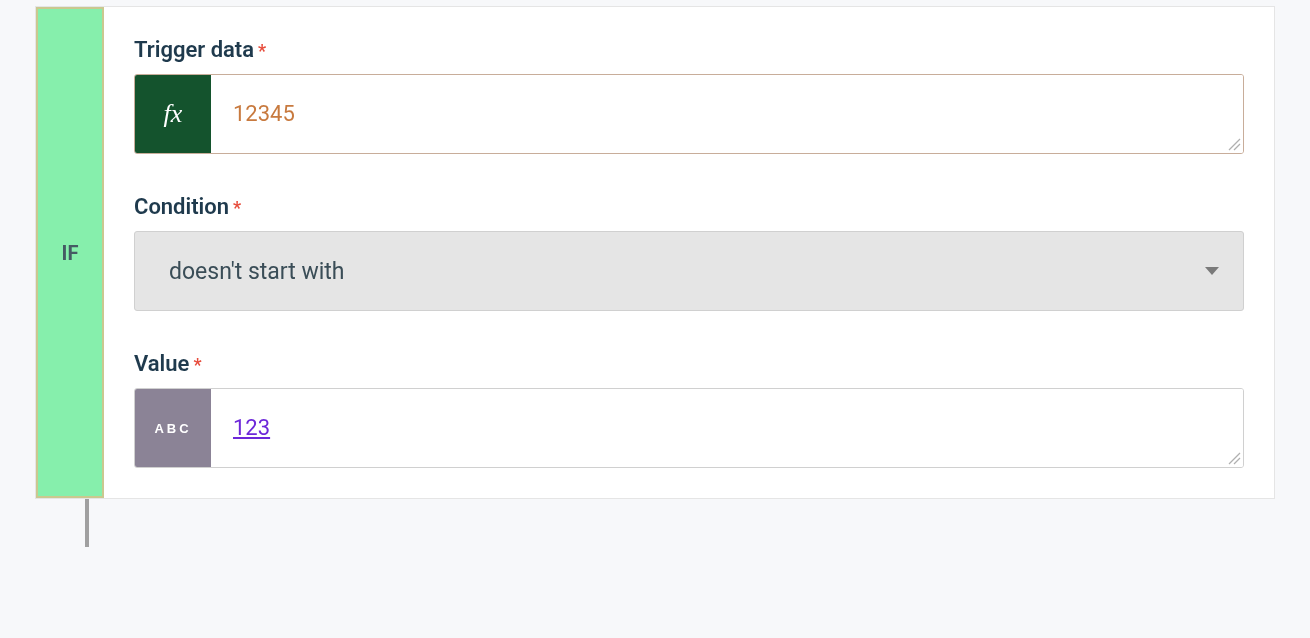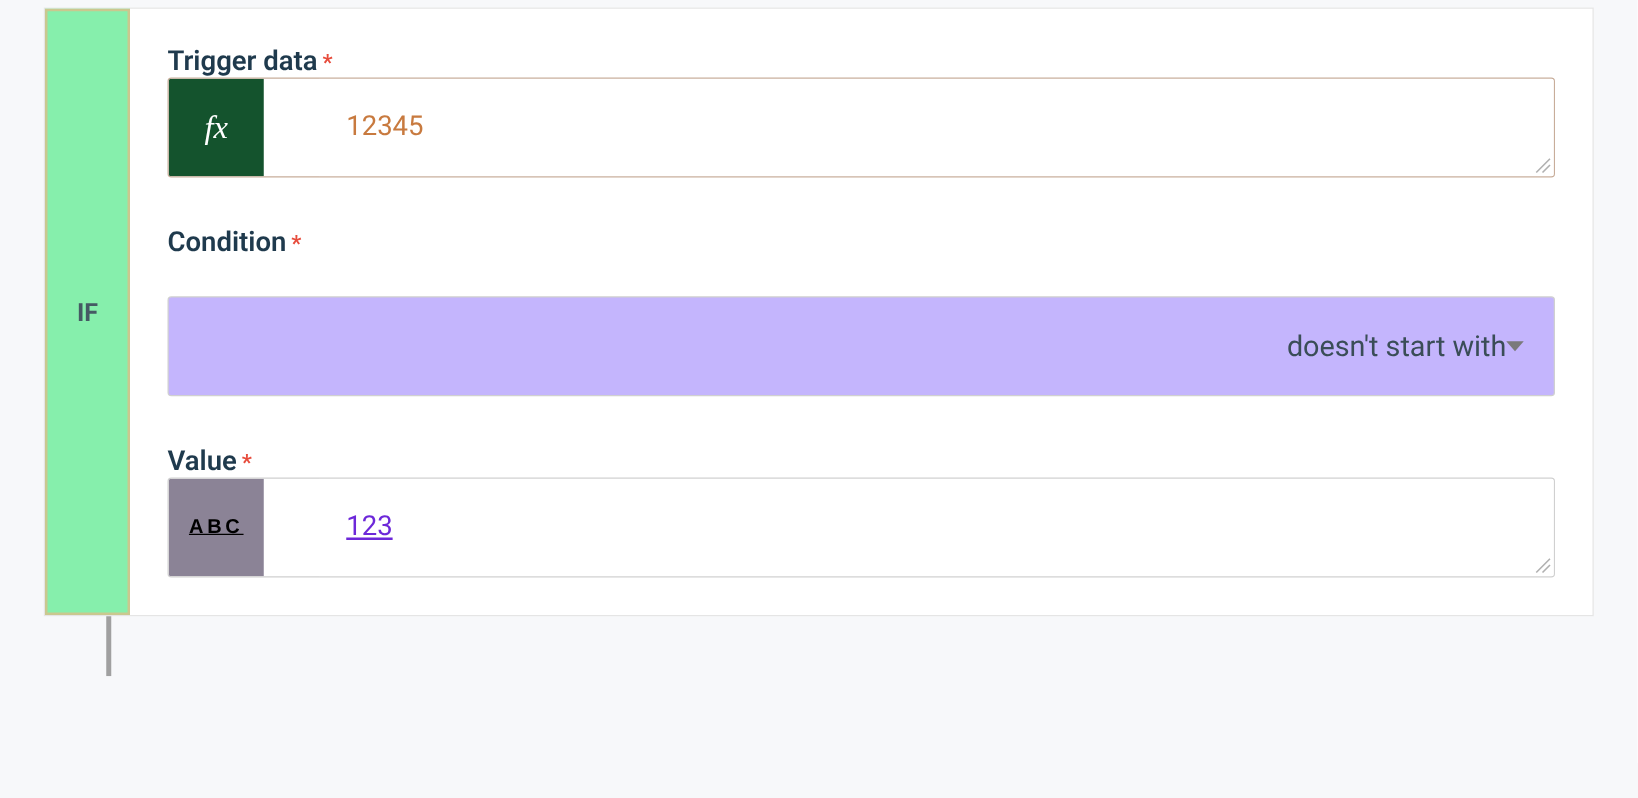--- a/index.html
+++ b/index.html
@@ -42,21 +42,21 @@
       flex: 1;
       padding: 30px 30px 30px 30px;
       display: flex;
       flex-direction: column;
       gap: 40px;
     }
 
     .field {
       display: flex;
       flex-direction: column;
-      gap: 0;
+      gap: 12px;
     }
 
     .field-label {
       font-size: 22px;
       font-weight: 600;
       color: #1f3a4d;
     }
 
     .required-asterisk {
       color: #e74c3c;
@@ -97,25 +97,24 @@
     .fx-text {
       font-family: Georgia, 'Times New Roman', serif;
       font-style: italic;
       color: #ffffff;
       font-size: 26px;
       font-weight: 500;
     }
 
     .abc-text {
       font-family: Arial, sans-serif;
-      color: #000000;
-      font-size: 16px;
+      color: #ffffff;
+      font-size: 13px;
       font-weight: 700;
       letter-spacing: 3px;
-      text-decoration: underline;
     }
 
     .text-input {
       flex: 1;
       border: none;
       outline: none;
       padding: 0 22px;
       font-size: 22px;
       font-family: inherit;
       background: #ffffff;
@@ -143,34 +142,32 @@
     }
 
     .resize-corner svg {
       display: block;
     }
 
     .input-wrapper {
       flex: 1;
       position: relative;
       display: flex;
-      margin-left: 44px;
     }
 
     .select-row {
       display: flex;
       align-items: center;
       border: 1px solid #d0d0d0;
       border-radius: 3px;
       height: 80px;
       padding: 0 24px 0 34px;
       cursor: pointer;
-      background: #c4b5fd;
-      justify-content: flex-end;
-      margin-top: 30px;
+      background: #e5e5e5;
+      justify-content: space-between;
     }
 
     .select-value {
       font-size: 23px;
       color: #3a4d57;
     }
 
     .caret {
       width: 0;
       height: 0;

